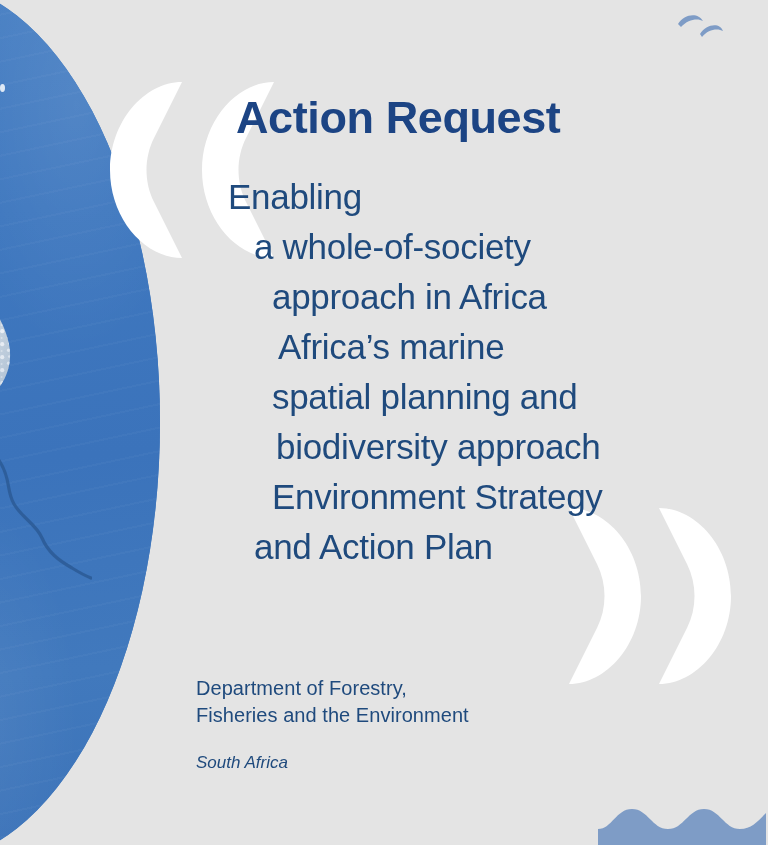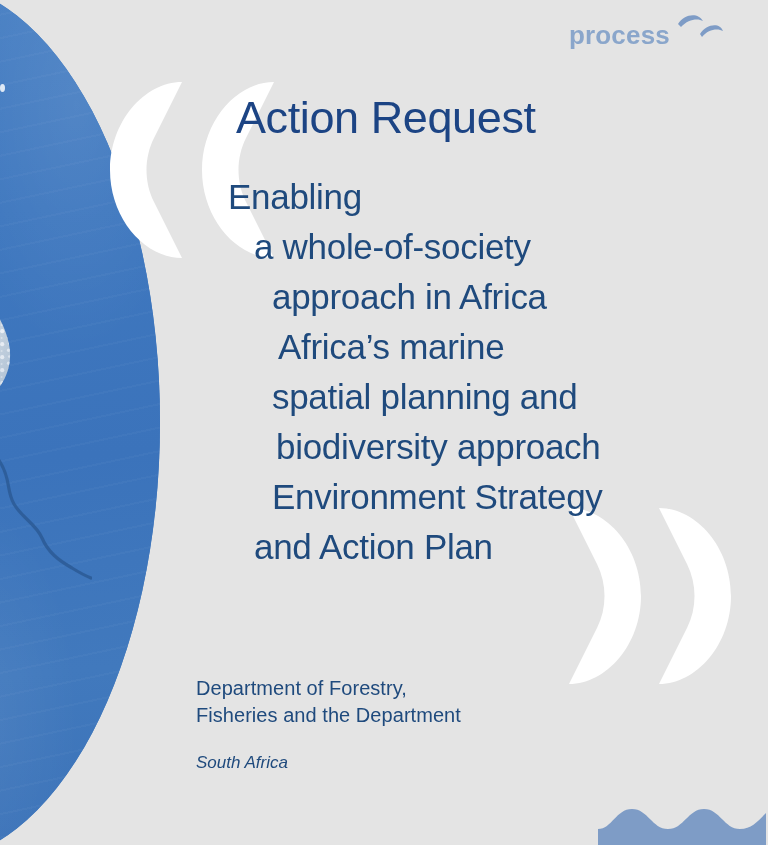--- a/index.html
+++ b/index.html
@@ -111,21 +111,21 @@
     left: 0; top: 0;
     width: 768px; height: 845px;
   }
 
   #headline {
     position: absolute;
     left: 236px;
     top: 95px;
     color: #1c4484;
     font-size: 45px;
-    font-weight: normal;
+    font-weight: bold;
     letter-spacing: -0.4px;
     line-height: 1;
     white-space: nowrap;
   }
 
   #quote-block {
     position: absolute;
     left: 228px;
     top: 172px;
     width: 500px;
@@ -269,21 +269,20 @@
                C 86 30, 90 10, 106 10
                C 122 10, 126 30, 142 30
                C 154 30, 160 22, 168 14
                L 168 46 L 0 46 Z" fill="#7e9cc6"></path>
     </svg>
   </div>
 
   <div id="content">
 
     <div id="logo">
-      <div id="logo-word">process</div>
       <svg id="logo-mark" width="48" height="34" viewBox="0 0 48 34">
         <path d="M 2 12 C 8 2, 22 0, 27 9 C 22 6, 12 7, 5 15 Z" fill="#7e9cc6"></path>
         <path d="M 24 22 C 30 12, 44 10, 47 19 C 42 16, 32 17, 26 25 Z" fill="#7e9cc6"></path>
       </svg>
     </div>
 
     <div id="headline">Action Request</div>
 
     <div id="quote-block">
       <div class="quote-line" style="padding-left: 0px;">Enabling</div>
@@ -291,18 +290,18 @@
       <div class="quote-line" style="padding-left: 44px;">approach in Africa</div>
       <div class="quote-line" style="padding-left: 50px;">Africa’s marine</div>
       <div class="quote-line" style="padding-left: 44px;">spatial planning and</div>
       <div class="quote-line" style="padding-left: 48px;">biodiversity approach</div>
       <div class="quote-line" style="padding-left: 44px;">Environment Strategy</div>
       <div class="quote-line" style="padding-left: 26px;">and Action Plan</div>
     </div>
 
     <div id="attribution">
       <div class="attr-line">Department of Forestry,</div>
-      <div class="attr-line">Fisheries and the Department</div>
+      <div class="attr-line">Fisheries and the Environment</div>
       <div id="attr-country">South Africa</div>
     </div>
 
   </div>
 </div>
 
 </body></html>

